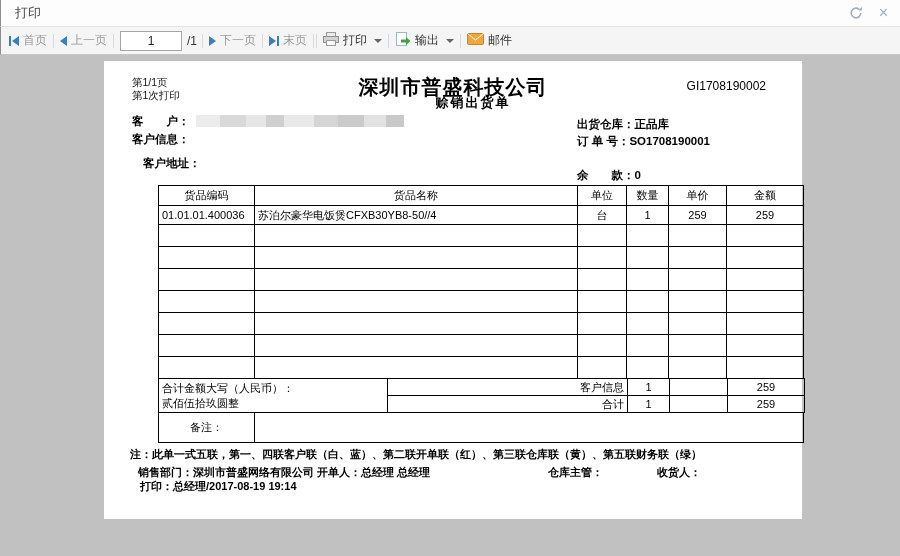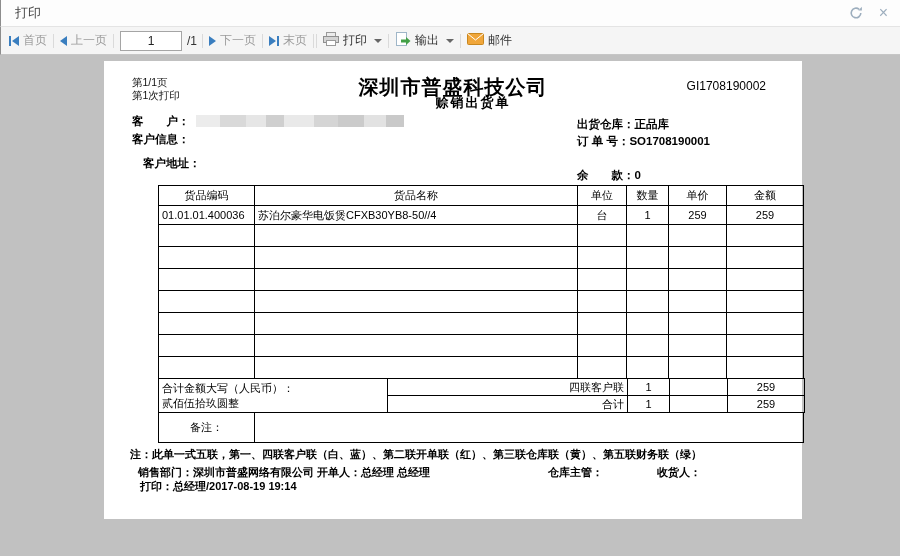--- a/index.html
+++ b/index.html
@@ -295,21 +295,21 @@
             <col style="width:42px">
             <col style="width:58px">
             <col style="width:77px">
           </colgroup>
         <tbody>
             <tr class="rowsum">
           <td class="words-cell" rowspan="2">
             <div>合计金额大写（人民币）：</div>
             <div>贰佰伍拾玖圆整</div>
           </td>
-          <td class="r">四联客户联</td>
+          <td class="r">客户信息</td>
           <td class="c">1</td>
           <td></td>
           <td class="num">259</td>
         </tr>
         <tr class="rowsum">
           <td class="r bold">合计</td>
           <td class="c bold">1</td>
           <td></td>
           <td class="num bold">259</td>
         </tr>

